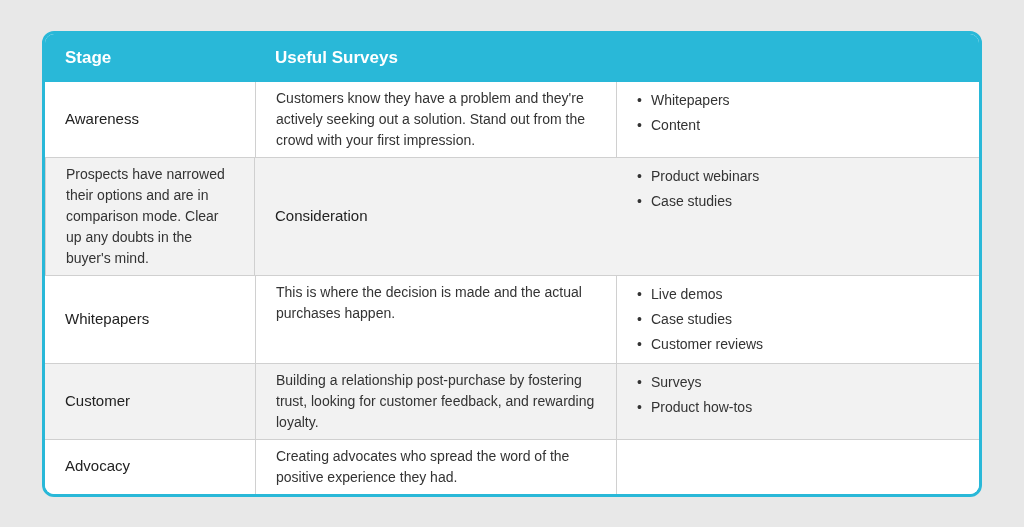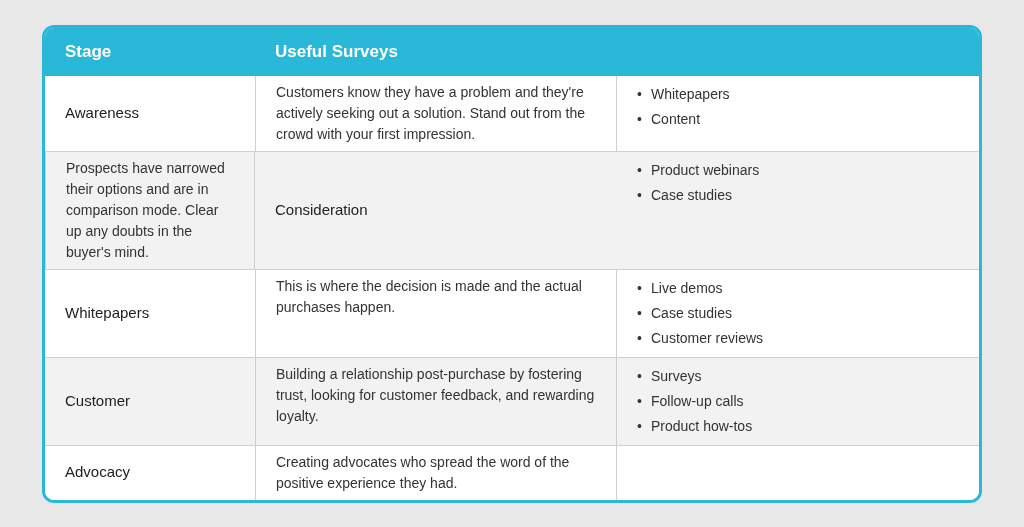--- a/index.html
+++ b/index.html
@@ -137,21 +137,20 @@
             <li>Customer reviews</li>
           </ul>
         </div>
       </div>
       <div class="table-row">
         <div class="cell cell-stage">Customer</div>
         <div class="cell cell-description">Building a relationship post-purchase by fostering trust, looking for customer feedback, and rewarding loyalty.</div>
         <div class="cell cell-content">
           <ul>
             <li>Surveys</li>
-            <li>Follow-up calls</li>
             <li>Product how-tos</li>
           </ul>
         </div>
       </div>
       <div class="table-row">
         <div class="cell cell-stage">Advocacy</div>
         <div class="cell cell-description">Creating advocates who spread the word of the positive experience they had.</div>
         <div class="cell cell-content"></div>
       </div>
     </div>

